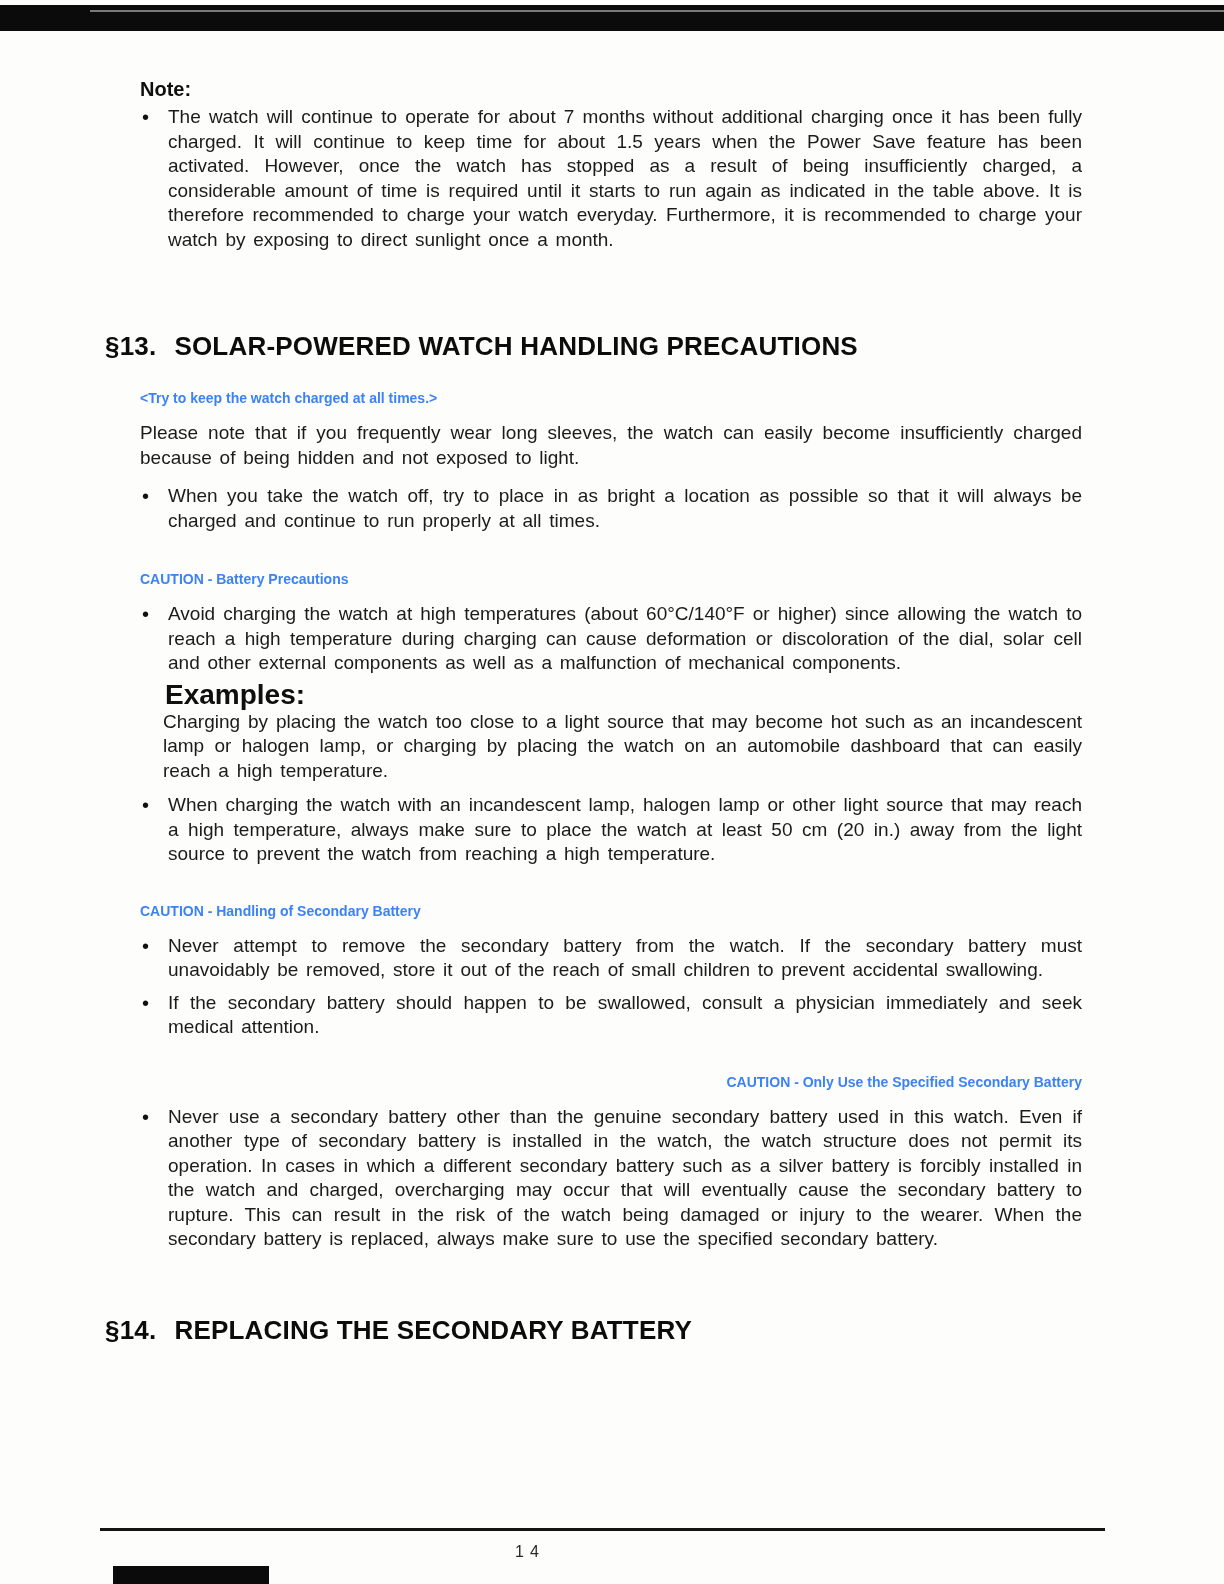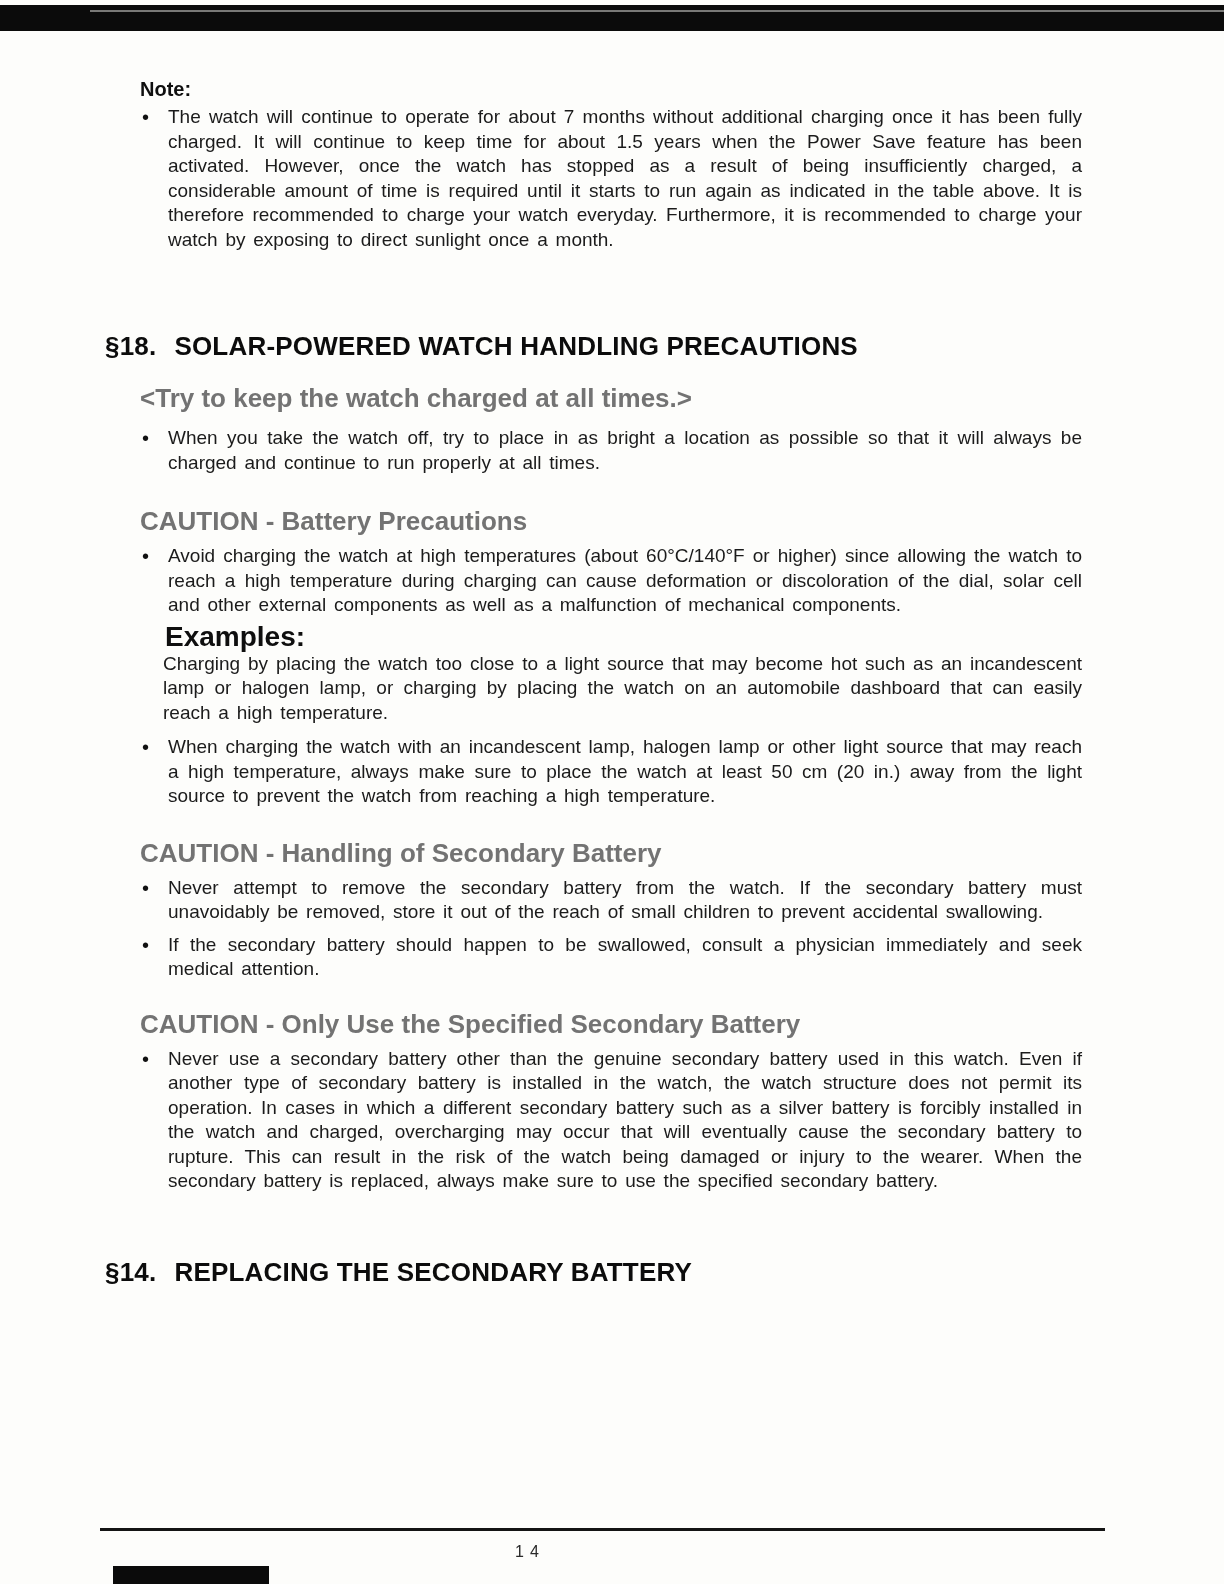--- a/index.html
+++ b/index.html
@@ -68,37 +68,37 @@
     gap: 18px;
     font-size: 26px;
     font-weight: bold;
     line-height: 33px;
     color: #0c0c0c;
     letter-spacing: .2px;
   }
   .s13-heading { margin-top: 78px; }
   .s14-heading { margin-top: 62px; }
   .sub-heading {
-    font-size: 26px;
+    font-size: 14px;
     font-weight: bold;
     line-height: 27px;
-    color: #737373;
+    color: #3b82f6;
     margin-left: 35px;
   }
   .angle-heading { margin-top: 22px; }
   .para { margin-top: 9px; }
   .kc-bullet { margin-top: 14px; }
   .caution-heading-1 { margin-top: 33px; }
   .caution-bullet { margin-top: 9px; }
   .examples-heading { margin-top: 6px; margin-left: 60px; font-size: 28px; }
   .examples-para { margin-top: 2px; }
   .after-examples-bullet { margin-top: 10px; }
   .caution-heading-2 { margin-top: 31px; }
   .hb-bullet-2 { margin-top: 8px; }
-  .caution-heading-3 { margin-top: 29px; }
+  .caution-heading-3 { margin-top: 29px; text-align: right; }
   .s14-para { margin-top: 18px; }
   .footer-rule {
     position: absolute;
     left: 100px;
     top: 1528px;
     width: 1005px;
     height: 3px;
     background: #141414;
   }
   .page-number {
@@ -128,26 +128,27 @@
 <div class="page-content">
 
   <div class="minor-heading note-heading">Note:</div>
 
   <div class="bullet-item note-bullet">
     <span class="marker">•</span>
     <span class="bullet-text body-text">The watch will continue to operate for about 7 months without additional charging once it has been fully charged.  It will continue to keep time for about 1.5 years when the Power Save feature has been activated.  However, once the watch has stopped as a result of being insufficiently charged, a considerable amount of time is required until it starts to run again as indicated in the table above.  It is therefore recommended to charge your watch everyday.  Furthermore, it is recommended to charge your watch by exposing to direct sunlight once a month.</span>
   </div>
 
   <div class="section-heading s13-heading">
-    <span>§18.</span>
+    <span>§13.</span>
     <span>SOLAR-POWERED WATCH HANDLING PRECAUTIONS</span>
   </div>
 
   <div class="sub-heading angle-heading">&lt;Try to keep the watch charged at all times.&gt;</div>
 
+  <div class="body-text indent-1 para">Please note that if you frequently wear long sleeves, the watch can easily become insufficiently charged because of being hidden and not exposed to light.</div>
 
   <div class="bullet-item kc-bullet">
     <span class="marker">•</span>
     <span class="bullet-text body-text">When you take the watch off, try to place in as bright a location as possible so that it will always be charged and continue to run properly at all times.</span>
   </div>
 
   <div class="sub-heading caution-heading-1">CAUTION - Battery Precautions</div>
 
   <div class="bullet-item caution-bullet">
     <span class="marker">•</span>

